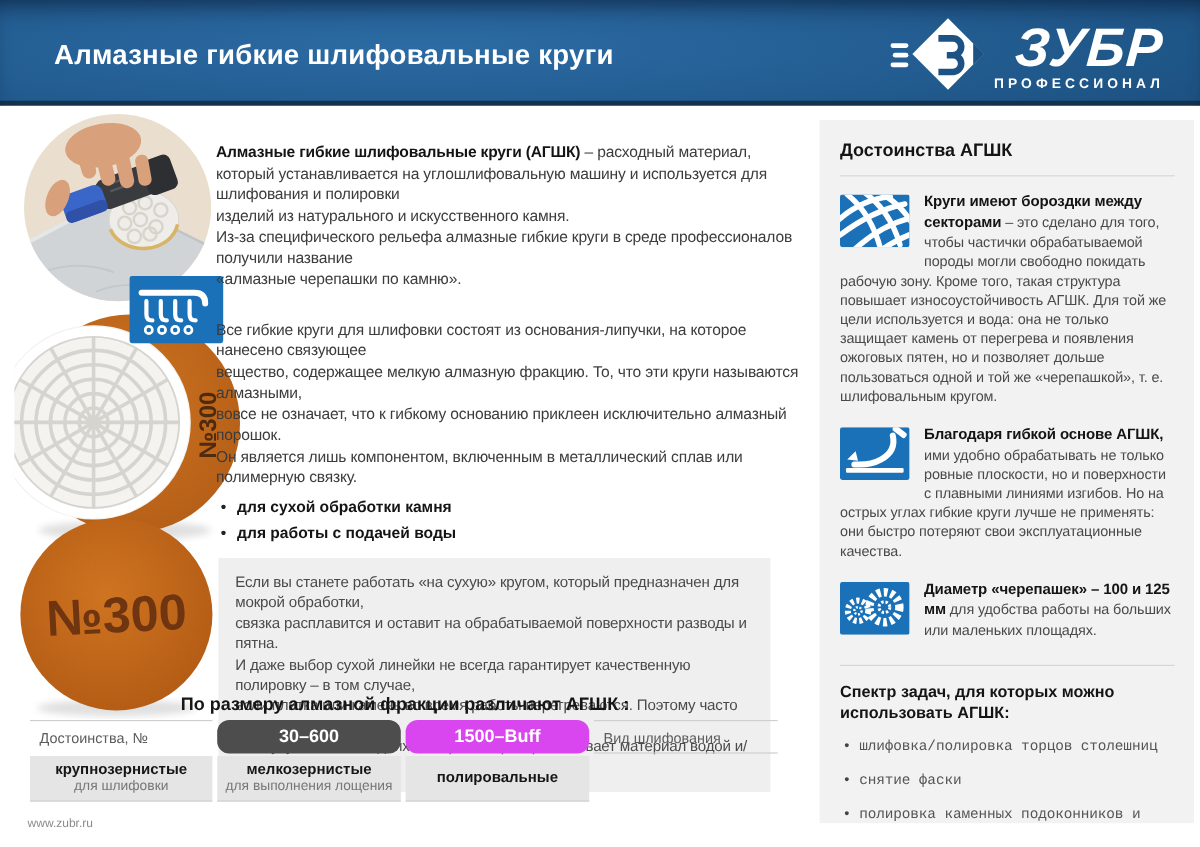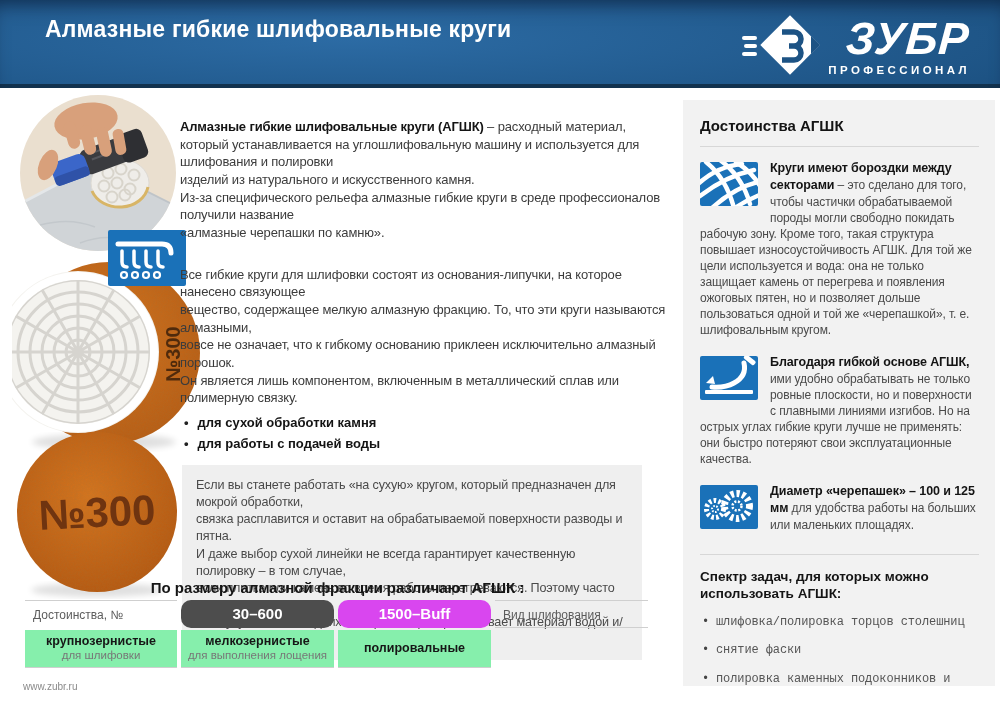--- a/index.html
+++ b/index.html
@@ -3,21 +3,21 @@
 <meta charset="utf-8">
 <style>
   html,body{margin:0;padding:0;background:#fff;}
   .page{position:relative;width:1000px;height:706px;background:#fff;overflow:hidden;
         font-family:"Liberation Sans","DejaVu Sans",sans-serif;color:#3c3c3c;}
 
   
   .hdr{position:absolute;left:0;top:0;width:1000px;height:88px;
        background:radial-gradient(130% 170% at 35% 45%, #2c6ba4 0%, #1d5384 55%, #153a5e 100%);
        box-shadow:inset 0 14px 18px -10px rgba(0,10,30,.55), inset 0 -4px 0 #12324e;}
-  .hdr h1{position:absolute;left:45px;top:16px;margin:0;font-size:23px;font-weight:bold;color:#fff;letter-spacing:.2px;}
+  .hdr h1{position:absolute;left:45px;top:32px;margin:0;font-size:23px;font-weight:bold;color:#fff;letter-spacing:.2px;}
   .logo{position:absolute;right:30px;top:14px;display:flex;align-items:center;gap:8px;}
   .logo-text{display:flex;flex-direction:column;align-items:flex-end;}
   .brand{font-size:45px;font-weight:bold;font-style:italic;color:#fff;line-height:.95;
          letter-spacing:1px;transform:skewX(-4deg);}
   .brand-sub{font-size:11.5px;font-weight:bold;color:#fff;letter-spacing:3.4px;margin-top:3px;}
 
   
   .img-abs{position:absolute;}
 
   
@@ -34,21 +34,21 @@
 
   
   .spec-title{position:absolute;left:25px;top:579px;width:625px;text-align:center;
               font-size:15px;font-weight:bold;color:#161616;}
   .spec-table{position:absolute;left:25px;top:600px;width:629px;display:grid;
               grid-template-columns:152px 153px 153px 153px;column-gap:4px;row-gap:2px;}
   .cell{box-sizing:border-box;}
   .lbl{font-size:12px;color:#5c5c5c;padding:7px 0 0 8px;border-top:1px solid #cfcfcf;}
   .grit{color:#fff;font-size:15px;font-weight:bold;text-align:center;line-height:28px;height:28px;border-radius:10px;}
   .g1{background:#4d4d4d;} .g2{background:#7f7f7f;} .g3{background:#d946ef;}
-  .kind{background:#86efac;text-align:center;padding:4px 0 6px 0;border-bottom:1px solid #cfcfcf;
+  .kind{background:#e5e5e5;text-align:center;padding:4px 0 6px 0;border-bottom:1px solid #cfcfcf;
         display:flex;flex-direction:column;justify-content:center;}
   .lblb{border-bottom:1px solid #cfcfcf;}
   .kind .k1{font-size:12.5px;font-weight:bold;color:#161616;}
   .kind .k2{font-size:11.5px;color:#777;margin-top:1px;}
 
   
   .side{position:absolute;left:683px;top:100px;width:312px;height:586px;background:#f2f2f2;
         box-sizing:border-box;padding:17px 16px 0 17px;overflow:hidden;}
   .side h2{margin:0;font-size:15px;font-weight:bold;color:#141414;}
   .side hr{border:none;border-top:1px solid #d7d7d7;margin:12px 0 13px 0;}

